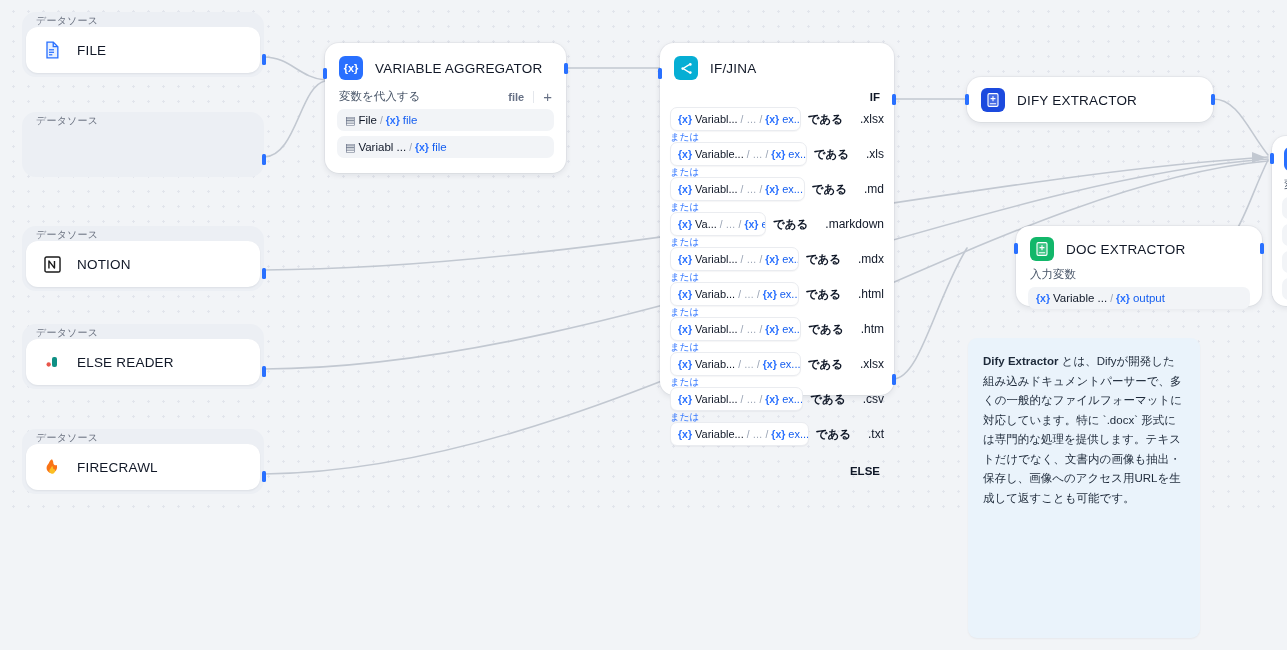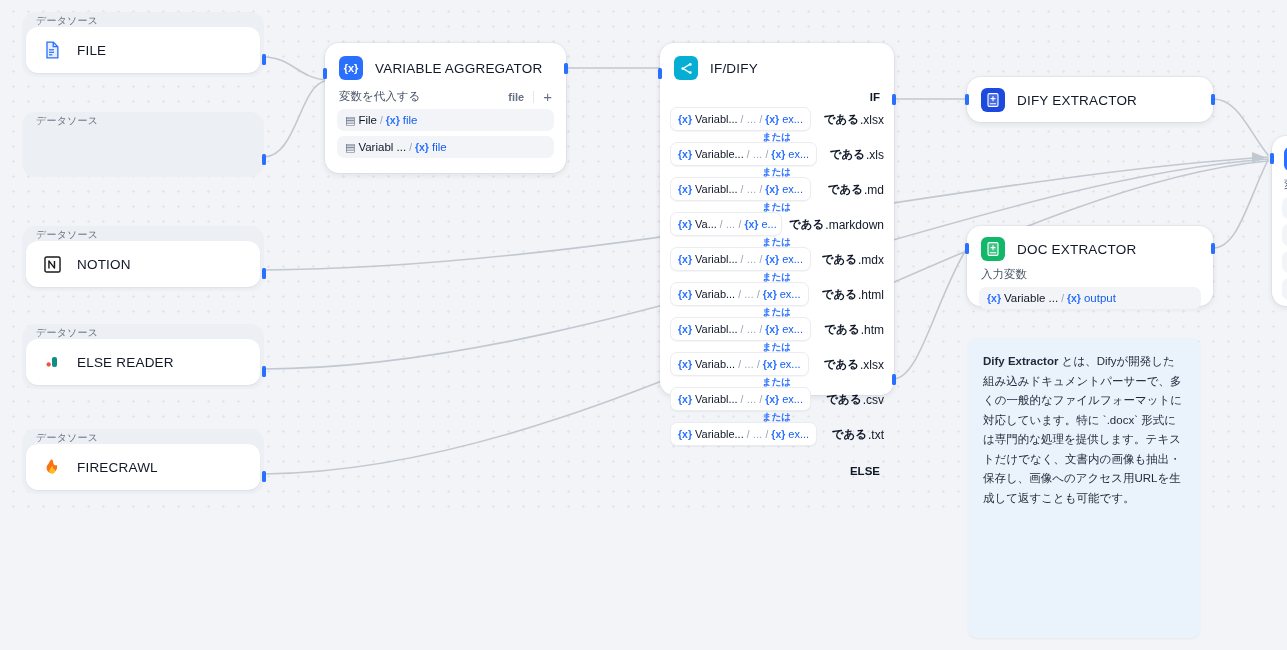--- a/index.html
+++ b/index.html
@@ -183,29 +183,29 @@
   }
   .cond-val {
     font-size: 12px;
     color: #101828;
     white-space: nowrap;
     margin-left: -3px;
   }
   .cond-tail {
     margin-left: auto;
     display: flex;
-    align-items: flex-end;
-    gap: 4px;
+    align-items: flex-start;
+    gap: 20px;
     white-space: nowrap;
   }
   .or-label {
-    text-align: center;
+    text-align: left;
     font-size: 9.5px;
     color: #2970ff;
-    font-weight: 700;
+    font-weight: 400;
     line-height: 11px;
     padding-right: 1px;
   }
 
   
   .note {
     position: absolute;
     background: #eaf3fb;
     border-radius: 9px;
     padding: 14px 15px 14px 15px;
@@ -356,21 +356,21 @@
     <div class="node-head">
       <span class="icon ic-ifelse">
         <svg width="15" height="15" viewBox="0 0 24 24" fill="none" stroke="#fff" stroke-width="2" stroke-linecap="round">
           <circle cx="6" cy="12" r="2.2" fill="#fff" stroke="none"></circle>
           <circle cx="18" cy="5.5" r="2.2" fill="#fff" stroke="none"></circle>
           <circle cx="18" cy="18.5" r="2.2" fill="#fff" stroke="none"></circle>
           <path d="M8 11 15.8 6.2"></path>
           <path d="M8 13 15.8 17.8"></path>
         </svg>
       </span>
-      <span class="node-title">IF/DIFY</span>
+      <span class="node-title">IF/JINA</span>
     </div>
     <div class="node-body" style="padding:0 10px 8px 10px;">
       <div class="branch-tag">IF</div>
 
       <div id="cond-list">
           <div class="cond-row">
             <div class="cond-chip">
               <span class="vx">{x}</span>
               <span>Variabl...</span>
               <span class="gl">/</span>
@@ -546,21 +546,21 @@
           <path d="M12 6.8v6.4M9 10h6" stroke="#fff" stroke-width="1.7" stroke-linecap="round"></path>
           <path d="M8 17.6h8" stroke="#fff" stroke-width="1.7" stroke-linecap="round"></path>
         </svg>
       </span>
       <span class="node-title">DIFY EXTRACTOR</span>
     </div>
     <div class="port" style="left:-2px; top:17px;"></div>
     <div class="port" style="right:-2px; top:17px;"></div>
   </div>
 
-  <div class="node" style="left:967px; top:226px; width:246px; height:80px;">
+  <div class="node" style="left:1016px; top:226px; width:246px; height:80px;">
     <div class="node-head" style="padding:11px 14px 6px 14px;">
       <span class="icon ic-doc">
         <svg width="16" height="16" viewBox="0 0 24 24">
           <rect x="4.5" y="2.5" width="15" height="19" rx="2" fill="#ffffff" opacity=".18"></rect>
           <rect x="4.5" y="2.5" width="15" height="19" rx="2" fill="none" stroke="#fff" stroke-width="1.7"></rect>
           <path d="M12 6.8v6.4M9 10h6" stroke="#fff" stroke-width="1.7" stroke-linecap="round"></path>
           <path d="M8 17.6h8" stroke="#fff" stroke-width="1.7" stroke-linecap="round"></path>
         </svg>
       </span>
       <span class="node-title">DOC EXTRACTOR</span>

